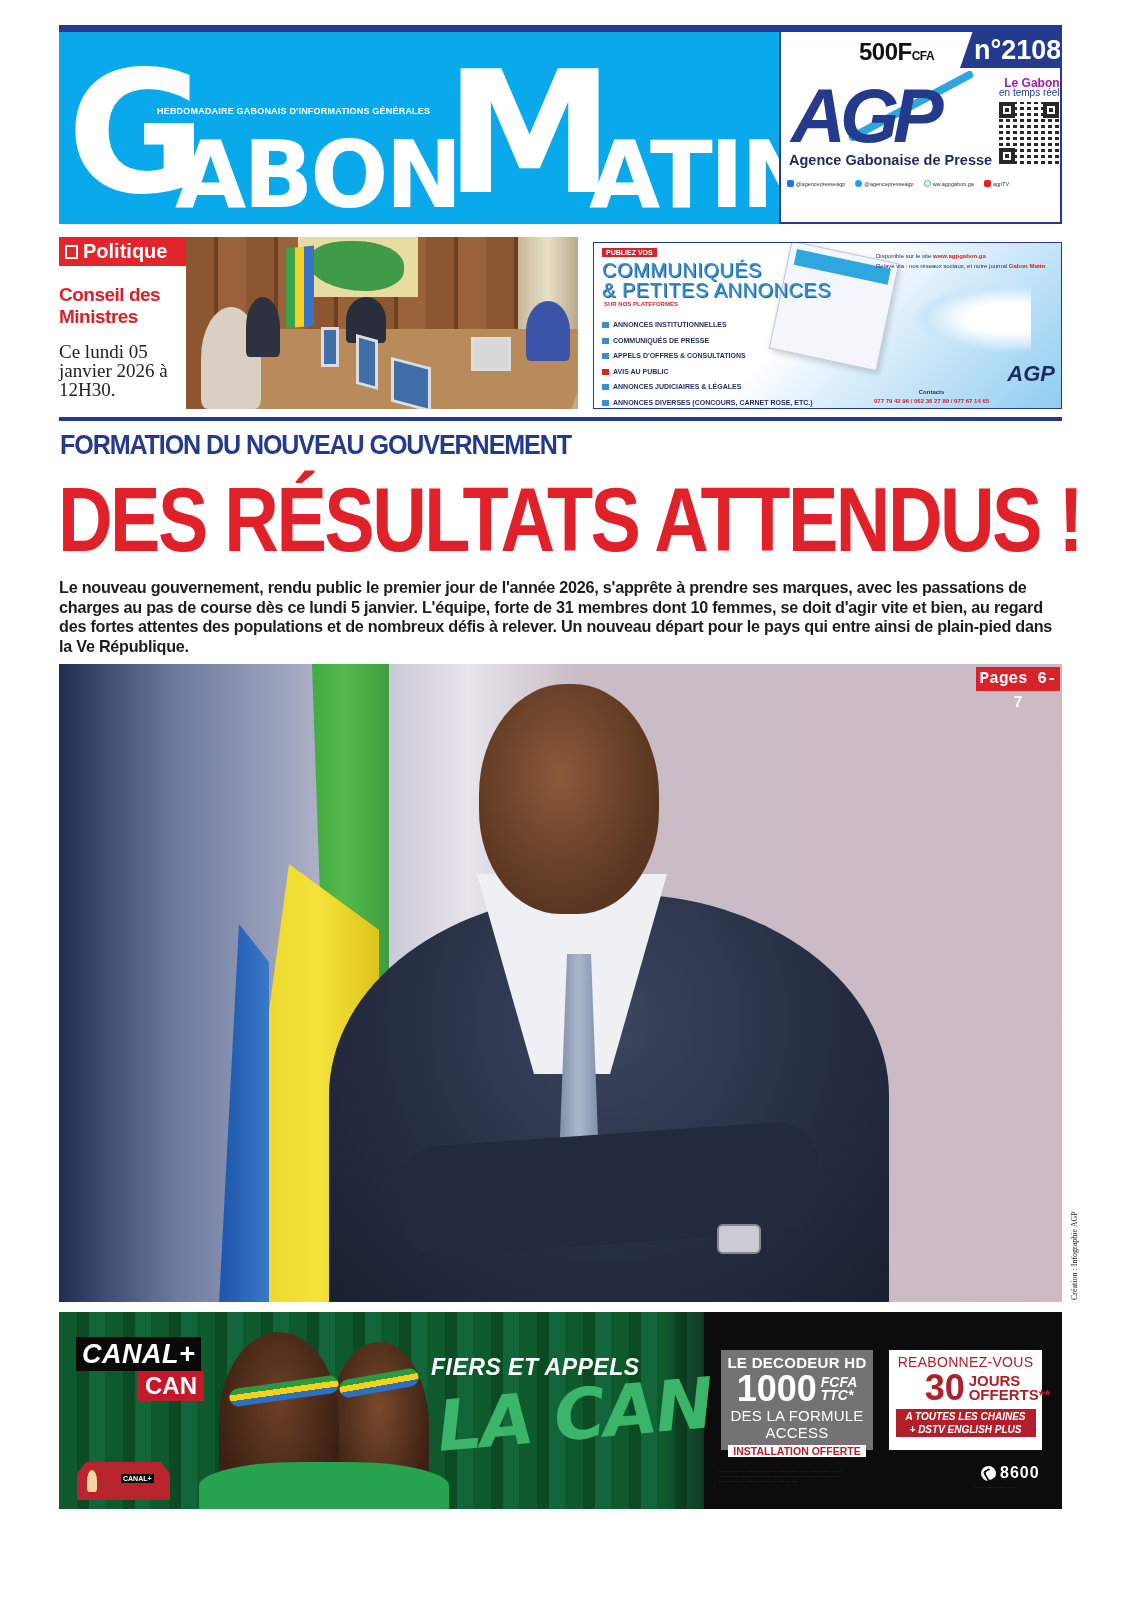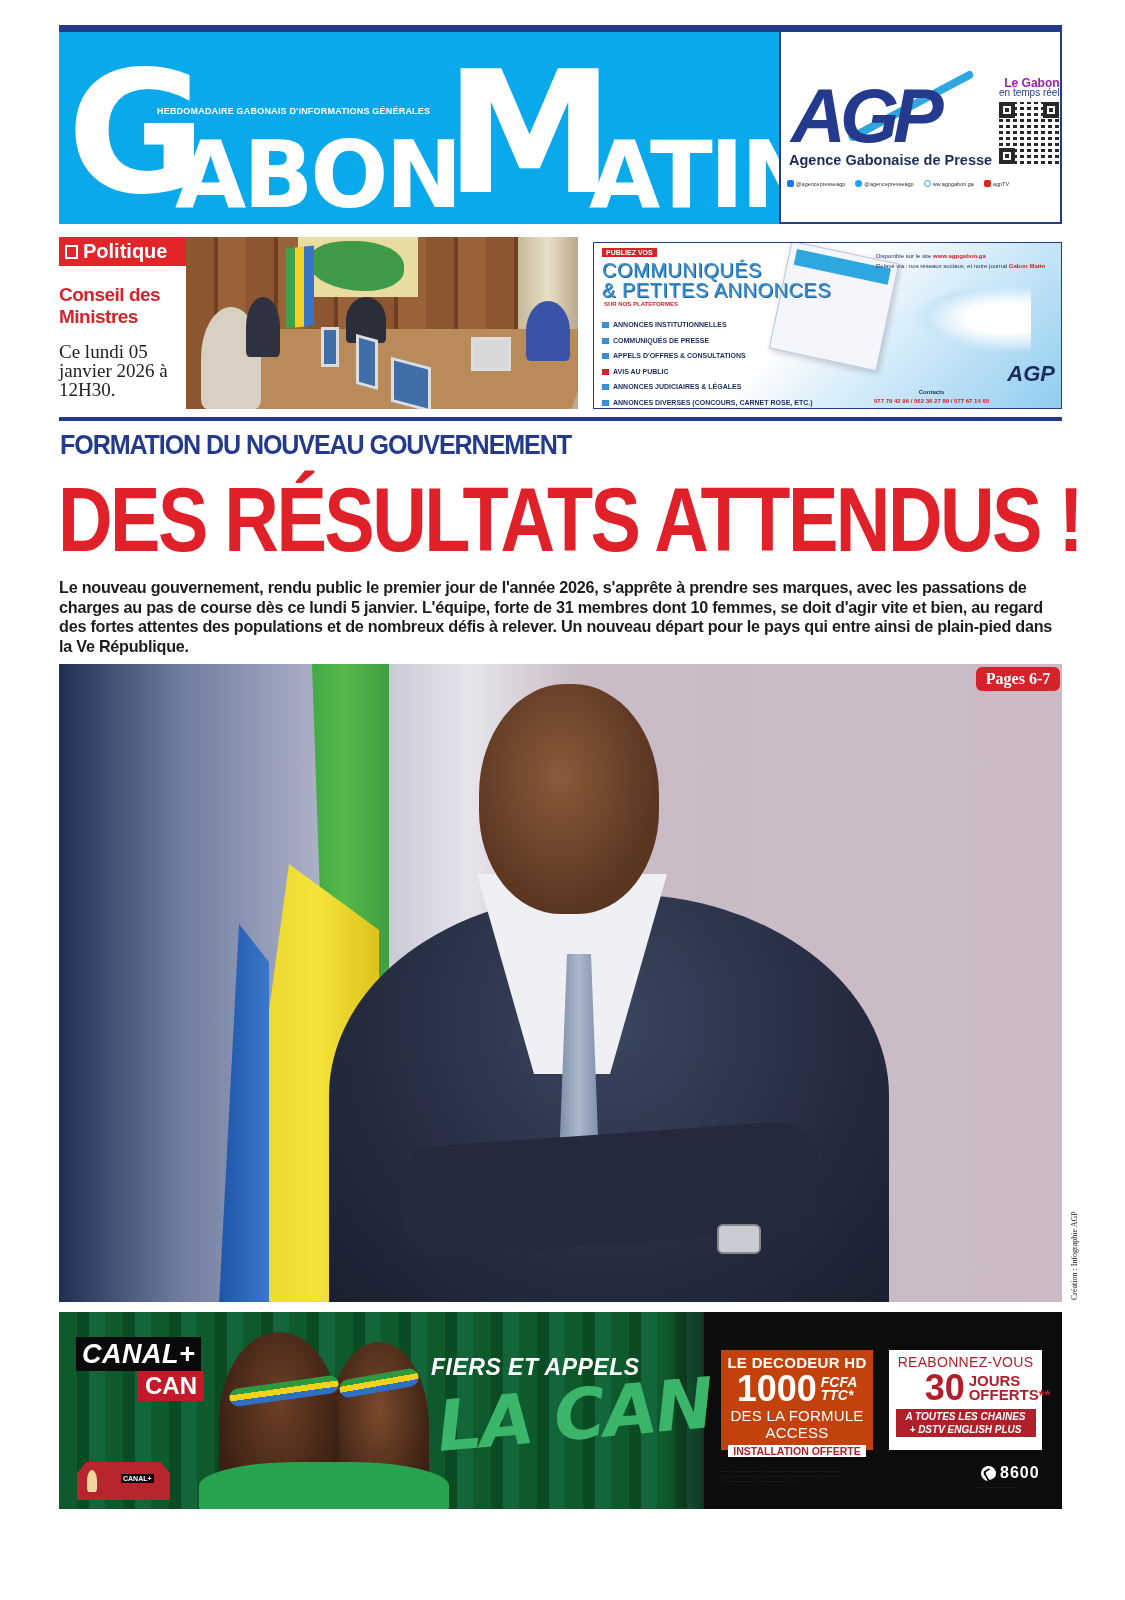--- a/index.html
+++ b/index.html
@@ -83,40 +83,40 @@
   .hero .flag { position: absolute; left: 150px; top: 0; width: 180px; height: 640px; }
   .hero .flag .g { position: absolute; left: 70px; top: 0; width: 110px; height: 640px; background: linear-gradient(90deg, #2f9e3f, #55b84a 60%, #3f9e42); clip-path: polygon(30% 0, 100% 0, 100% 100%, 50% 100%); }
   .hero .flag .y { position: absolute; left: 20px; top: 200px; width: 150px; height: 440px; background: linear-gradient(90deg, #e7d12a, #f4e33a 60%, #ddc31c); clip-path: polygon(40% 0, 100% 15%, 100% 100%, 0 100%); }
   .hero .flag .b { position: absolute; left: 10px; top: 260px; width: 50px; height: 380px; background: linear-gradient(90deg, #1e55a8, #3a78c9); clip-path: polygon(40% 0, 100% 10%, 100% 100%, 0 100%); }
   .hero .suit { position: absolute; left: 270px; top: 230px; width: 560px; height: 420px; background: radial-gradient(ellipse at 50% 30%, #3b4660, #252c40 60%, #1a1f2e); border-radius: 48% 48% 0 0; }
   .hero .shirt { position: absolute; left: 418px; top: 210px; width: 190px; height: 200px; background: #eef0f4; clip-path: polygon(0 0, 100% 0, 70% 100%, 30% 100%); }
   .hero .tie { position: absolute; left: 500px; top: 290px; width: 40px; height: 260px; background: linear-gradient(90deg, #7f8fa8, #aab8cc 50%, #7f8fa8); clip-path: polygon(20% 0, 80% 0, 100% 80%, 50% 100%, 0 80%); }
   .hero .head { position: absolute; left: 420px; top: 20px; width: 180px; height: 230px; background: radial-gradient(ellipse at 45% 40%, #8a5a3a, #5a3520 70%); border-radius: 48% 48% 45% 45%; }
   .hero .arms { position: absolute; left: 340px; top: 470px; width: 420px; height: 110px; background: #232a3d; border-radius: 40px; transform: rotate(-4deg); }
   .hero .watch { position: absolute; left: 658px; top: 560px; width: 44px; height: 30px; background: #c9ccd3; border-radius: 6px; border: 2px solid #888; }
-  .pages-tag { position: absolute; left: 976px; top: 667px; width: 84px; height: 24px; background: #d6222a; color: #fff; font-family: Liberation Serif, serif; font-weight: bold; font-size: 16px; line-height: 24px; text-align: center; border-radius: 6px; }
+  .pages-tag { position: absolute; left: 976px; top: 667px; width: 84px; height: 24px; background: #d6222a; color: #fff; font-family: Liberation Mono, monospace; font-weight: bold; font-size: 16px; line-height: 24px; text-align: center; }
   .credit { position: absolute; left: 1070px; top: 1300px; font-family: "Liberation Serif", serif; font-size: 8px; color: #222; transform: rotate(-90deg); transform-origin: left top; white-space: nowrap; }
 
   
   .ad-canal { position: absolute; left: 59px; top: 1312px; width: 1003px; height: 197px; background: #0c0c0c; overflow: hidden; }
   .ad-canal .green { position: absolute; left: 0; top: 0; width: 645px; height: 197px; background: repeating-linear-gradient(90deg, #0f5a2c 0 18px, #0b4b23 18px 30px, #13663a 30px 46px); }
   .ad-canal .green::after { content: ""; position: absolute; right: -40px; top: 0; width: 80px; height: 197px; background: linear-gradient(90deg, rgba(12,12,12,0), #0c0c0c); }
   .canal-logo { position: absolute; left: 17px; top: 25px; background: #0a0a0a; color: #fff; font-size: 27px; font-weight: bold; font-style: italic; padding: 0 6px; height: 34px; line-height: 34px; letter-spacing: 0.5px; }
   .canal-can { position: absolute; left: 79px; top: 59px; background: #c4192b; color: #fff; font-size: 24px; font-weight: bold; height: 30px; line-height: 30px; padding: 0 7px; }
   .can-badge { position: absolute; left: 18px; top: 150px; width: 93px; height: 38px; background: #b8252c; border-radius: 8px 8px 0 0; clip-path: polygon(10% 0, 90% 0, 100% 30%, 100% 100%, 0 100%, 0 30%); }
   .can-badge .cp { position: absolute; left: 44px; top: 12px; background: #0a0a0a; color: #fff; font-size: 7px; font-weight: bold; padding: 1px 2px; }
   .can-badge .trophy { position: absolute; left: 10px; top: 8px; width: 10px; height: 22px; background: #f0d8a0; border-radius: 50% 50% 20% 20%; }
   .fans { position: absolute; left: 140px; top: 0; width: 240px; height: 197px; }
   .fan1 { position: absolute; left: 20px; top: 20px; width: 120px; height: 180px; background: radial-gradient(ellipse at 50% 40%, #6d3f26, #3b2013 75%); border-radius: 50% 50% 20% 20%; }
   .fan2 { position: absolute; left: 130px; top: 30px; width: 100px; height: 170px; background: radial-gradient(ellipse at 50% 40%, #7a4a2c, #3b2013 75%); border-radius: 50% 50% 20% 20%; }
   .paint { position: absolute; height: 18px; background: linear-gradient(180deg, #2e9a3f 0 33%, #f2d21b 33% 66%, #2d6fc0 66%); border-radius: 10px; }
   .cape { position: absolute; left: 0; top: 150px; width: 250px; height: 60px; background: #27a24f; border-radius: 40% 40% 0 0; }
   .slogan1 { position: absolute; left: 372px; top: 42px; color: #fff; font-size: 23px; font-weight: bold; font-style: italic; white-space: nowrap; letter-spacing: 0.5px; }
   .slogan2 { position: absolute; left: 378px; top: 62px; color: #3bb56a; font-family: "DejaVu Sans", sans-serif; font-size: 70px; font-weight: bold; font-style: italic; white-space: nowrap; letter-spacing: -2px; transform: rotate(-5deg); }
-  .offer1 { position: absolute; left: 662px; top: 38px; width: 152px; height: 100px; background: #c2410c; color: #fff; text-align: center; }
+  .offer1 { position: absolute; left: 662px; top: 38px; width: 152px; height: 100px; background: #737373; color: #fff; text-align: center; }
   .offer1 .l1 { font-size: 15px; font-weight: bold; margin-top: 4px; letter-spacing: 0.3px; }
   .offer1 .l2 { font-size: 36px; font-weight: bold; line-height: 36px; display: flex; justify-content: center; align-items: center; gap: 4px; }
   .offer1 .l2 small { font-size: 14px; line-height: 13px; font-style: italic; text-align: left; }
   .offer1 .l3 { font-size: 15px; letter-spacing: 0.2px; }
   .offer1 .l4 { margin: 4px auto 16px; width: 138px; background: #fff; color: #b1202a; font-size: 10.5px; font-weight: bold; }
   .offer2 { position: absolute; left: 830px; top: 38px; width: 153px; height: 100px; background: #fff; color: #b1202a; text-align: center; }
   .offer2 .l1 { font-size: 14px; margin-top: 4px; letter-spacing: 0.3px; }
   .offer2 .l2 { font-size: 36px; font-weight: bold; line-height: 36px; display: flex; justify-content: center; align-items: center; gap: 4px; padding-left: 44px; }
   .offer2 .l2 small { font-size: 15px; line-height: 14px; text-align: left; }
   .offer2 .l3 { margin: 3px auto 0; width: 140px; background: #b1202a; color: #fff; font-size: 10px; font-weight: bold; line-height: 13px; padding: 1px 0; font-style: italic; }
@@ -134,20 +134,24 @@
   <div class="logo-big">
     <span class="logo-G">G</span>
     <span class="logo-abon">abon</span>
     <span class="logo-M">M</span>
     <span class="logo-atin">atin</span>
   </div>
   <div class="logo-tagline">HEBDOMADAIRE GABONAIS D'INFORMATIONS GÉNÉRALES</div>
 </div>
 
 <div class="agp-box">
+  <div class="price-strip">
+    <div class="price"><span>500F</span><small>CFA</small></div>
+    <div class="issue">n°2108</div>
+  </div>
   <div class="agp-logo">
     <div class="swoosh"></div>
     <div class="letters">AGP</div>
   </div>
   <div class="agp-name">Agence Gabonaise de Presse</div>
   <div class="agp-temps">
     <span class="t1">Le Gabon</span>
     <span class="t2">en temps réel</span>
   </div>
   <div class="qr">

